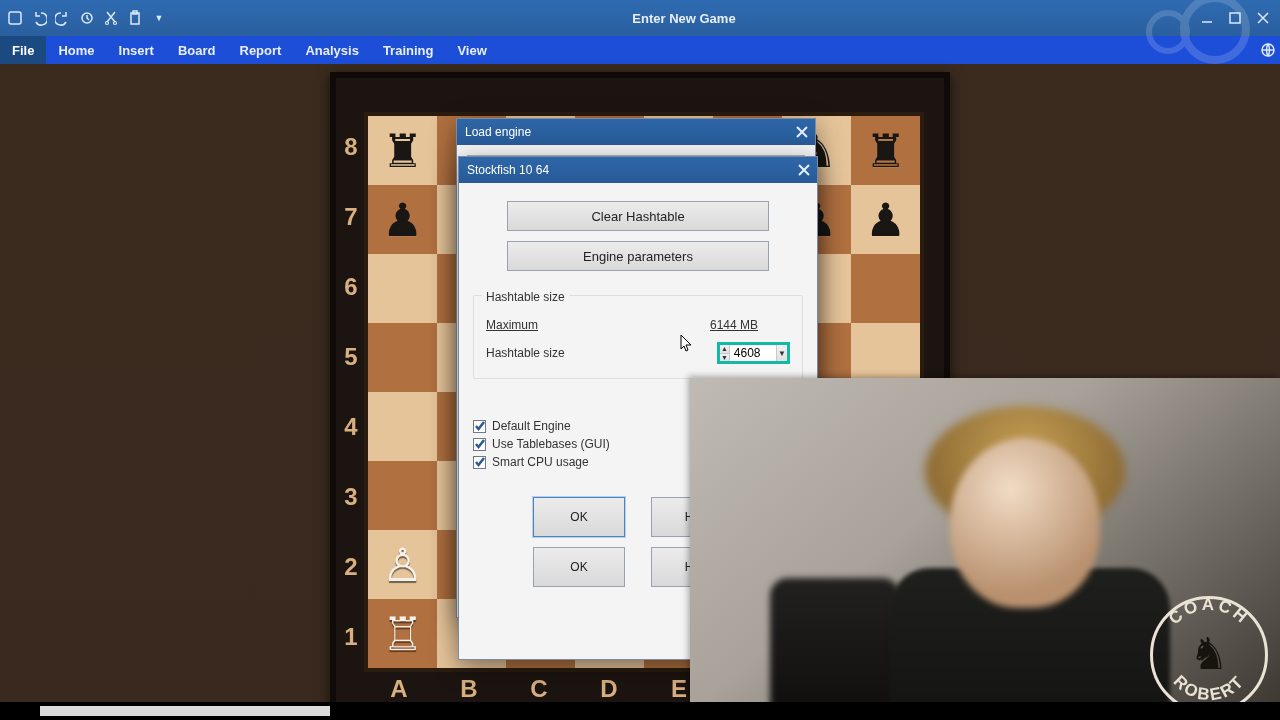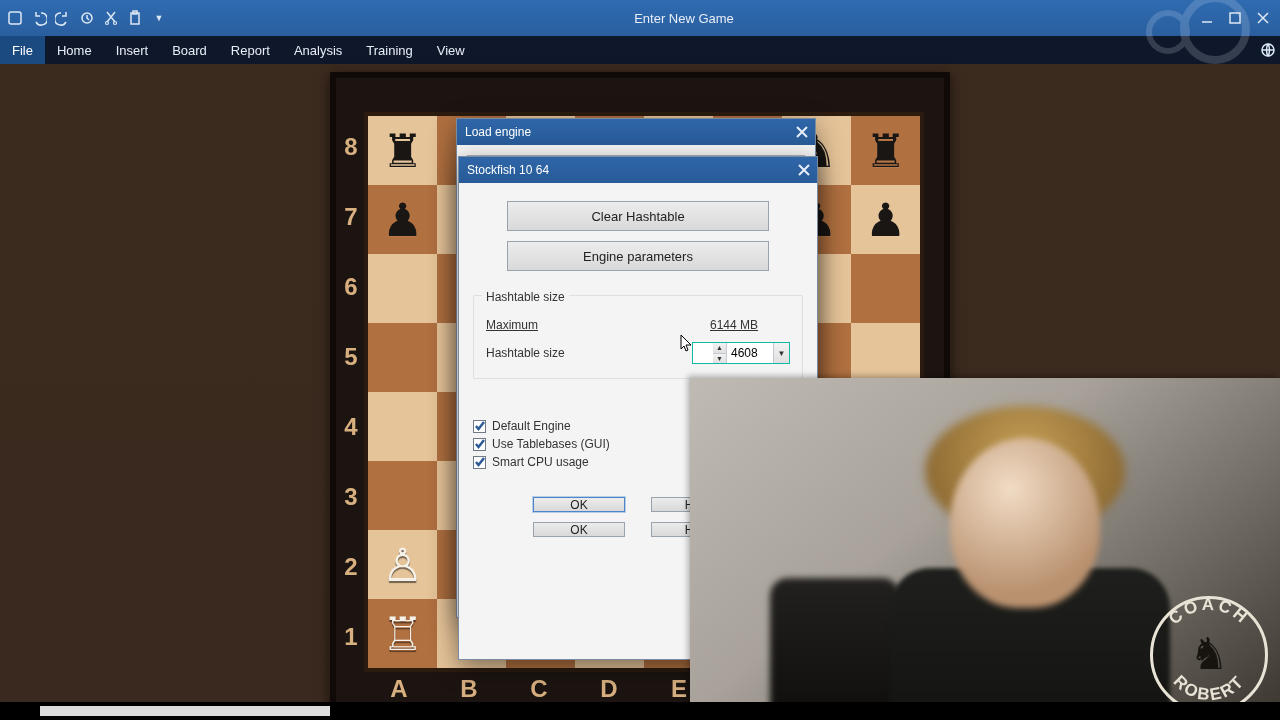--- a/index.html
+++ b/index.html
@@ -6,28 +6,29 @@
 html, body { width: 1280px; height: 720px; overflow: hidden; background: #3b2a1f; }
 
 .titlebar {
   height: 36px;
   background: linear-gradient(#2f6bb1, #2a5f9f);
   display: flex; align-items: center; color: #e8eef7;
 }
 .qat { display: flex; align-items: center; gap: 6px; padding-left: 6px; }
 .qat .qicon { width: 18px; height: 18px; display: flex; align-items: center; justify-content: center; color: #dce8f5; }
 .qat .qicon svg { width: 16px; height: 16px; stroke: currentColor; fill: none; }
-.title-text { flex: 1; text-align: center; font-size: 13px; }
+.title-text { flex: 1; text-align: center; font-size: 13px; font-weight: bold; }
 .wincontrols { display: flex; gap: 14px; padding-right: 10px; }
 .wincontrols .wc { width: 14px; height: 14px; display: flex; align-items: center; justify-content: center; color: #dce8f5; }
 .wincontrols svg { width: 14px; height: 14px; stroke: currentColor; fill: none; stroke-width: 1.5; }
 
 .menubar {
-  height: 28px; background: #0f172a; display: flex; align-items: stretch; color: #e8eef7;
+  height: 28px; background: #1d4ed8; display: flex; align-items: stretch; color: #e8eef7;
   position: relative;
+  font-weight: bold;
 }
 .menubar .mitem { display: flex; align-items: center; padding: 0 12px; font-size: 13px; }
 .menubar .mitem.file { background: #1a4a80; color: #fff; }
 .menubar .spacer { flex: 1; }
 .menubar .globe { width: 24px; display: flex; align-items: center; justify-content: center; }
 .menubar .globe svg { width: 16px; height: 16px; stroke: #dce8f5; fill: none; stroke-width: 1.5; }
 .ribbon-deco { position: absolute; right: 0; top: -36px; width: 200px; height: 64px; pointer-events: none; opacity: .18; }
 .ribbon-deco .c1 { position: absolute; right: 90px; top: 10px; width: 44px; height: 44px; border: 6px solid #dfe9f6; border-radius: 50%; }
 .ribbon-deco .c2 { position: absolute; right: 30px; top: -6px; width: 70px; height: 70px; border: 8px solid #dfe9f6; border-radius: 50%; }
 
@@ -76,36 +77,36 @@
   font-size: 13px; color: #222;
 }
 .group {
   border: 1px solid #dcdfe4; border-radius: 2px; margin-top: 24px; padding: 10px 12px 14px;
 }
 .group-title { font-size: 12px; color: #333; position: relative; top: -19px; background: #f4f4f4; padding: 0 4px; margin-left: -4px; display: inline-block; }
 .row { display: flex; align-items: center; font-size: 12px; color: #333; margin-top: 2px; }
 .row .lab { flex: 1; }
 .row .val { width: 80px; }
 .spin {
-  display: flex; align-items: stretch; height: 22px; width: 98px; border: 1px solid #14b8a6; background: #fff; justify-content: flex-end;
+  display: flex; align-items: stretch; height: 22px; width: 73px; border: 3px solid #14b8a6; background: #fff;
 }
 .spin .arrows { width: 14px; display: flex; flex-direction: column; border-right: 1px solid #c5cad2; }
 .spin .arrows span { flex: 1; display: flex; align-items: center; justify-content: center; font-size: 7px; background: linear-gradient(#f2f2f2,#e0e0e0); border-bottom: 1px solid #c5cad2; }
 .spin .arrows span:last-child { border-bottom: none; }
 .spin input { border: none; width: 46px; padding: 0 4px; font-size: 12px; outline: none; }
 .spin .dd { width: 16px; border-left: 1px solid #c5cad2; background: linear-gradient(#f2f2f2,#e0e0e0); display: flex; align-items: center; justify-content: center; font-size: 8px; }
 
 .checks { margin-top: 40px; text-align: center; }
 .chk { display: flex; align-items: center; gap: 6px; font-size: 12px; color: #333; margin: 4px 0; }
 .chk .box { width: 13px; height: 13px; border: 1px solid #707a87; background: #fff; display: flex; align-items: center; justify-content: center; }
 .chk .box svg { width: 10px; height: 10px; stroke: #2c5a96; stroke-width: 2.5; fill: none; }
 
 .btnrow { display: flex; gap: 26px; justify-content: center; margin-top: 28px; }
 .btn {
-  width: 92px; height: 15px; background: linear-gradient(#ececec,#d9d9d9);
+  width: 92px; height: 40px; background: linear-gradient(#ececec,#d9d9d9);
   border: 1px solid #9aa2ad; font-size: 12px; color: #222;
 }
 .btn.primary { border: 1px solid #4a86c8; box-shadow: 0 0 0 1px rgba(70,134,200,.35); }
 
 .cursor { position: absolute; left: 680px; top: 270px; width: 14px; height: 20px; pointer-events: none; }
 .cursor svg { width: 14px; height: 20px; }
 
 .overlay-photo {
   position: absolute; right: 0; bottom: 0; width: 590px; height: 342px;
   background: linear-gradient(140deg, #bfbab4 0%, #a8a29a 40%, #3a362f 100%);

